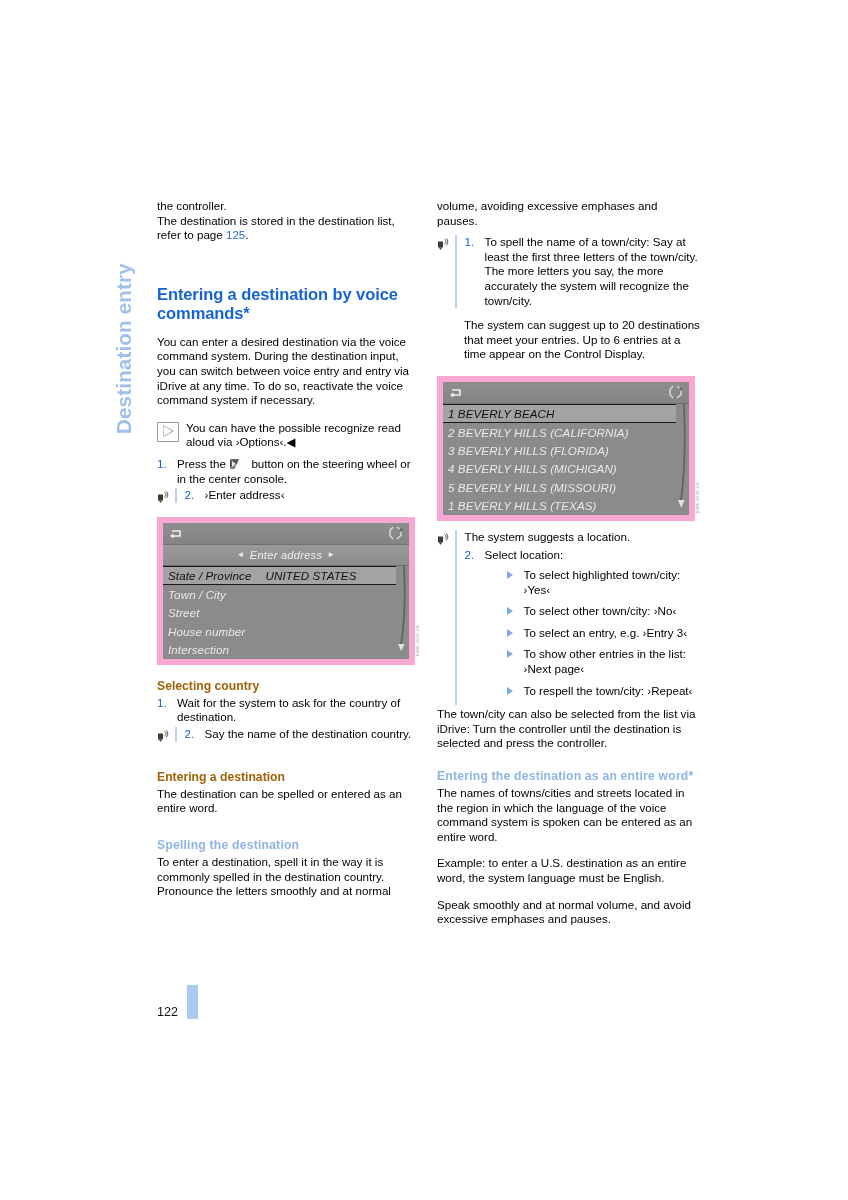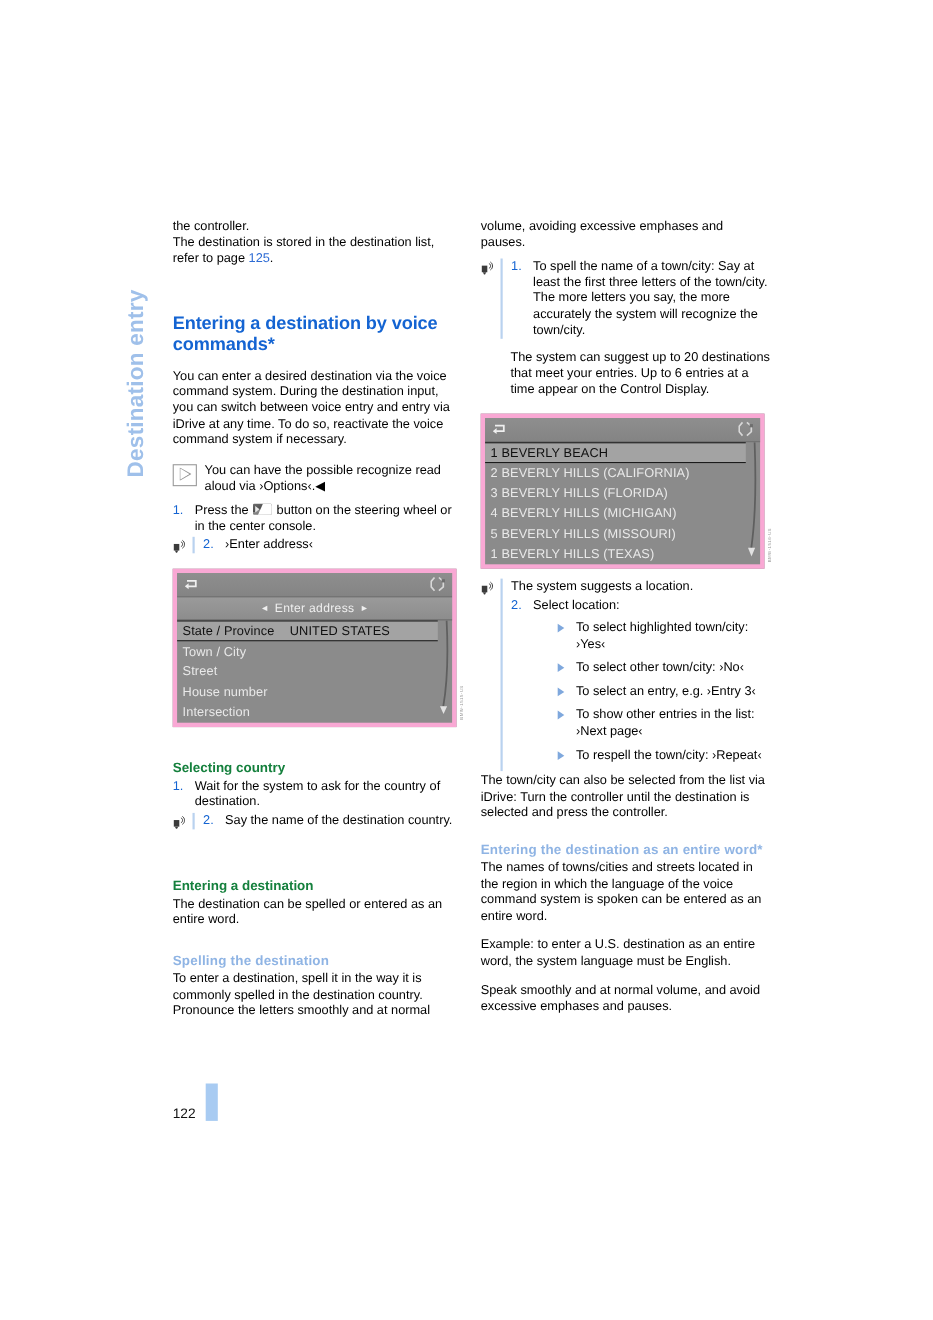--- a/index.html
+++ b/index.html
@@ -66,25 +66,25 @@
 
   h2.head-blue {
     margin: 0;
     font-size: 16.5px;
     line-height: 19.5px;
     font-weight: bold;
     color: #1464d2;
     letter-spacing: -0.1px;
   }
   h3.head-blue-sm {
-    margin: 16px 0 2px 0;
+    margin: 0 0 2px 0;
     font-size: 12.2px;
     line-height: 15px;
     font-weight: bold;
-    color: #15803d;
+    color: #a16207;
   }
   h3.head-blue-light {
     margin: 0 0 2px 0;
     font-size: 12.2px;
     line-height: 15px;
     font-weight: bold;
     color: #8fb4e4;
     letter-spacing: 0.2px;
   }
 
@@ -220,24 +220,25 @@
     width: 14px; height: 20px;
     background: #ffffff;
     transform: rotate(24deg);
   }
 
   
   .cd {
     position: relative;
     width: 258px;
     background: #8b8b8b;
-    border: 4px solid #f9a8d4;
+    border: 6px solid #f9a8d4;
     box-sizing: border-box;
     font-family: "Liberation Sans", sans-serif;
     user-select: none;
+    font-style: italic;
   }
   .cd-topbar {
     height: 21px;
     background: linear-gradient(180deg,#8e8e8e 0%,#848484 100%);
     position: relative;
     border-bottom: 1px solid #6f6f6f;
   }
   .cd-back {
     position: absolute;
     left: 5px; top: 4px;

